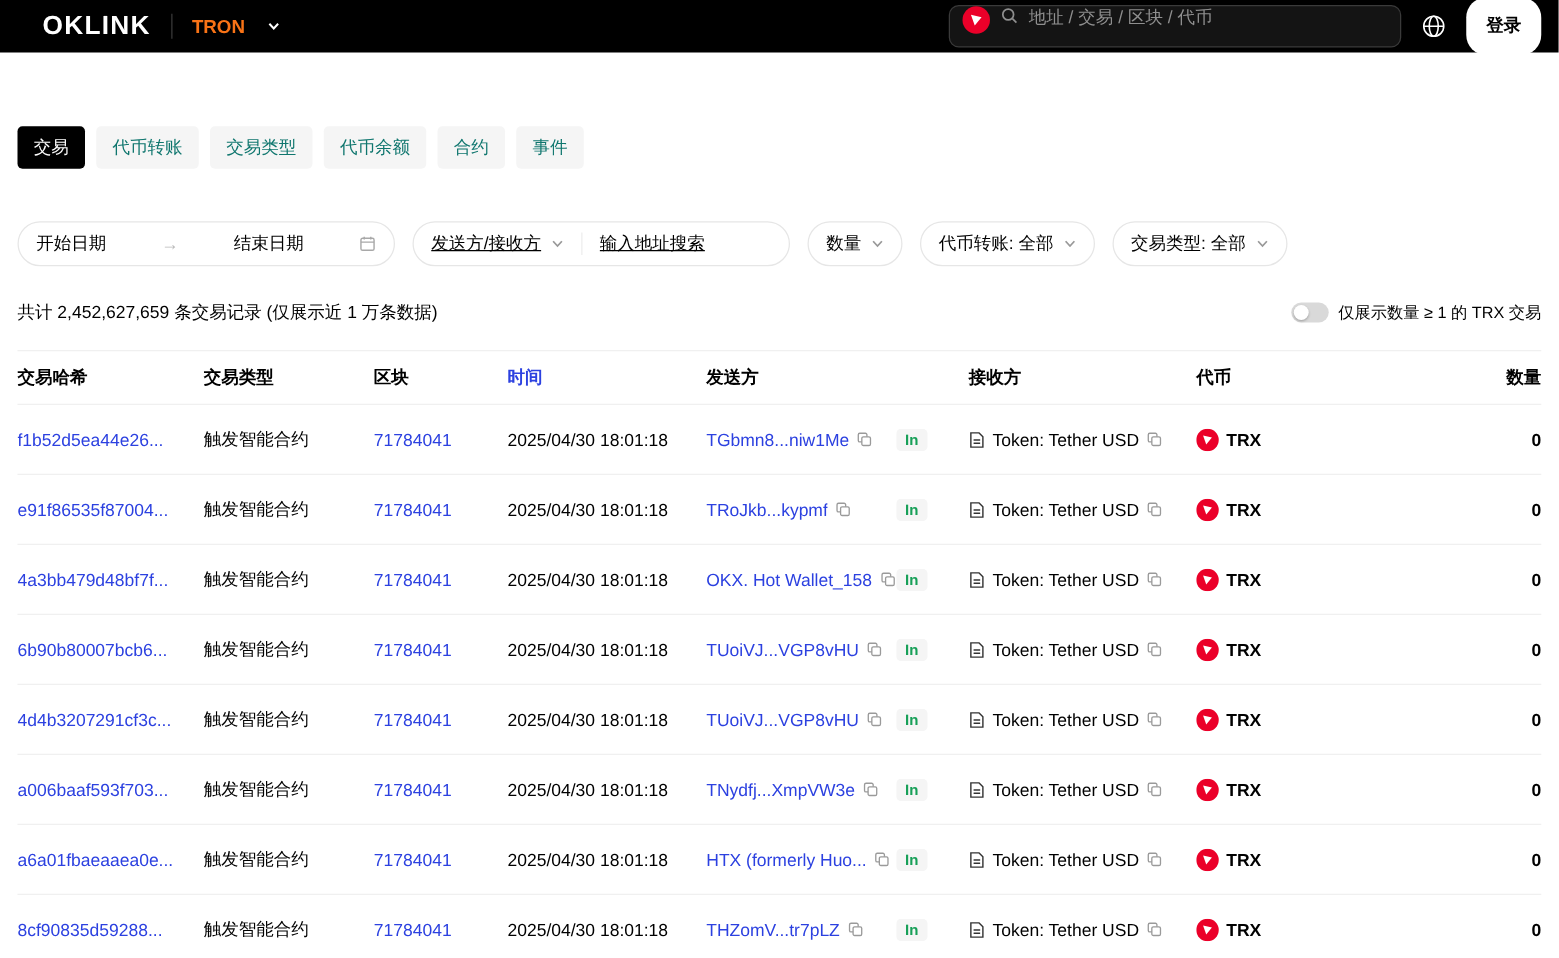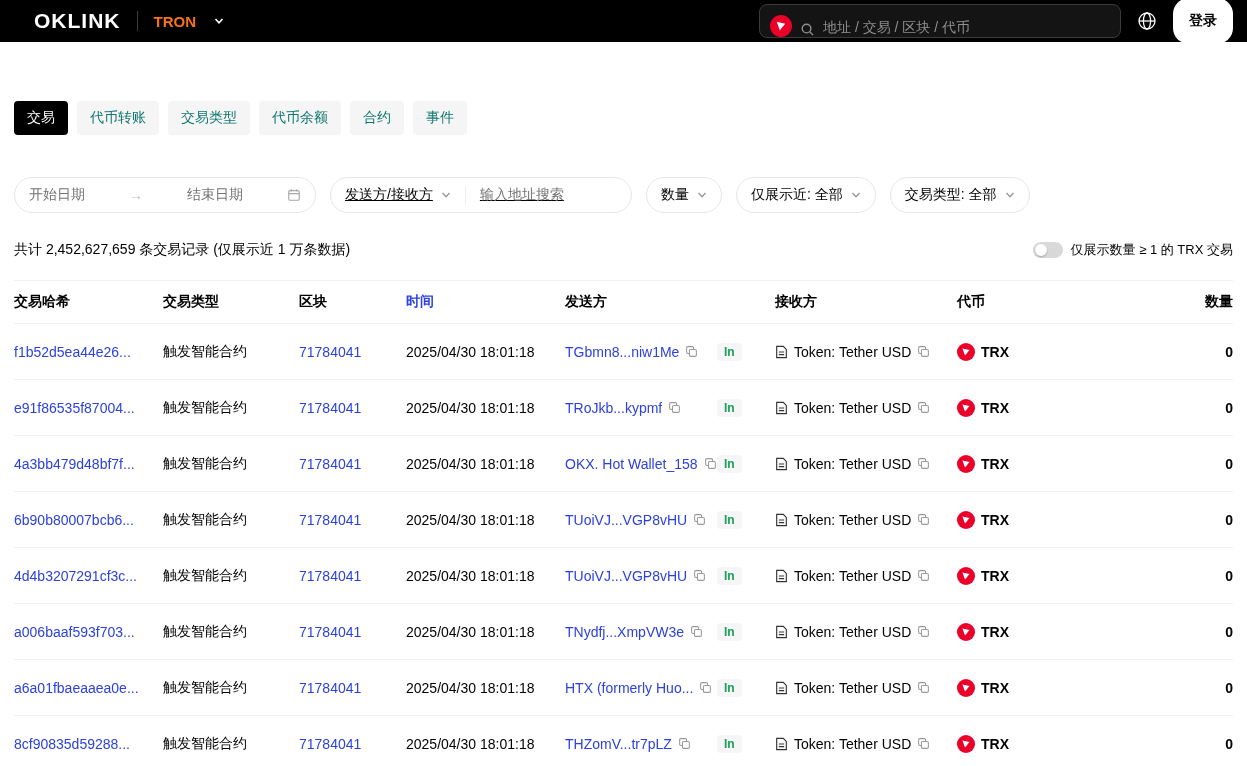--- a/index.html
+++ b/index.html
@@ -8,41 +8,41 @@
 
   
   .topnav { height: 42px; background: #000; display: flex; align-items: center; padding: 0 14px; }
   .logo { color: #fff; font-size: 21px; font-weight: 800; letter-spacing: 1px; cursor: pointer; margin-left: 20px; }
   .nav-divider { width: 1px; height: 20px; background: #3a3a3a; margin: 0 16px; }
   .chain-sel { display: flex; align-items: center; gap: 18px; color: #f97316; font-size: 15px;
     font-weight: 700; background: none; border: none; cursor: pointer; }
   .chev { width: 10px; height: 10px; }
   .topnav .spacer { flex: 1; }
   .hsearch { width: 362px; height: 34px; background: #141414; border: 1px solid #3a3a3a;
-    border-radius: 8px; display: flex; align-items: flex-end; gap: 8px; padding: 0 10px; cursor: text; }
+    border-radius: 8px; display: flex; align-items: flex-start; gap: 8px; padding: 0 10px; cursor: text; }
   .tron-badge { width: 22px; height: 22px; border-radius: 50%; background: #eb0029;
     display: inline-flex; align-items: center; justify-content: center; flex: none; }
   .tron-badge svg { width: 12px; height: 12px; }
   .hsearch .placeholder { color: #8f8f8f; font-size: 14px; white-space: nowrap; }
   .globe { margin-left: 16px; cursor: pointer; display: inline-flex; }
   .login-btn { margin-left: 16px; background: #fff; color: #000; border: none; border-radius: 16px;
     padding: 14px 16px; font-size: 14px; font-weight: 600; cursor: pointer; font-family: inherit; }
 
   
   .content { padding: 0 14px; }
 
   .tabs { margin-top: 59px; display: flex; gap: 9px; }
   .tab { border: none; border-radius: 4px; background: #f5f5f5; color: #0f766e; font-size: 14px;
     padding: 8px 13px; cursor: pointer; font-family: inherit; white-space: nowrap; }
   .tab.active { background: #000; color: #fff; }
 
   .filters { margin-top: 42px; display: flex; gap: 14px; align-items: center; }
   .pill { height: 36px; border: 1px solid #e6e6e6; border-radius: 18px; display: flex;
     align-items: center; padding: 0 14px; gap: 8px; font-size: 14px; background: #fff; cursor: pointer; }
-  .pill .ph { color: #737373; white-space: nowrap; }
+  .pill .ph { color: #000000; white-space: nowrap; }
   .pill .lbl { color: #000; white-space: nowrap; }
   .pill .gchev { width: 10px; height: 10px; }
   .pill .vline { width: 1px; height: 18px; background: #ededed; margin: 0 6px; }
   .date-pill { width: 302px; justify-content: space-between; cursor: text; }
   .addr-pill { width: 302px; cursor: text; text-decoration: underline; }
   .arrow { color: #bcbcbc; font-size: 14px; }
   .icon-gray { color: #a8a8a8; display: inline-flex; }
 
   .summary { margin-top: 28px; display: flex; align-items: center; justify-content: space-between; }
   .summary .total { font-size: 14px; color: #000; }
@@ -139,21 +139,21 @@
       <span class="vline"></span>
       <span class="ph">输入地址搜索</span>
     </div>
     <div class="pill">
       <span class="lbl">数量</span>
       <svg class="gchev" viewBox="0 0 10 10" fill="none" stroke="#999" stroke-width="1.4">
           <path d="M1.5 3 L5 6.8 L8.5 3"></path>
         </svg>
     </div>
     <div class="pill">
-      <span class="lbl">仅展示近: 全部</span>
+      <span class="lbl">代币转账: 全部</span>
       <svg class="gchev" viewBox="0 0 10 10" fill="none" stroke="#999" stroke-width="1.4">
           <path d="M1.5 3 L5 6.8 L8.5 3"></path>
         </svg>
     </div>
     <div class="pill">
       <span class="lbl">交易类型: 全部</span>
       <svg class="gchev" viewBox="0 0 10 10" fill="none" stroke="#999" stroke-width="1.4">
           <path d="M1.5 3 L5 6.8 L8.5 3"></path>
         </svg>
     </div>

